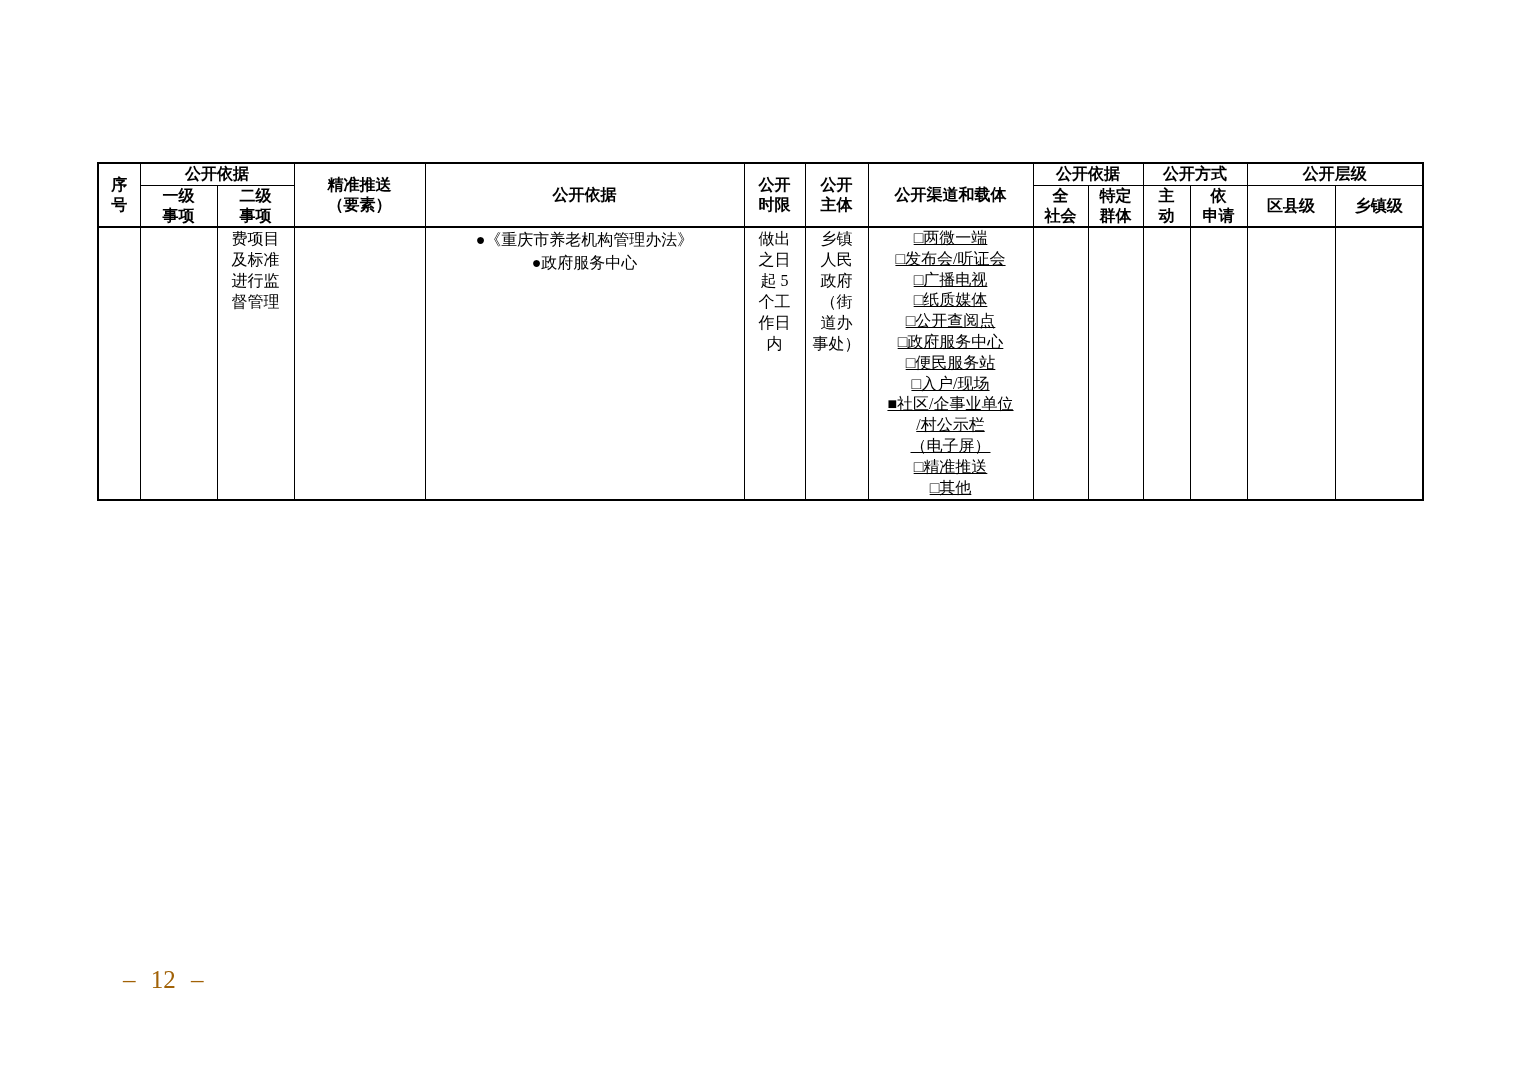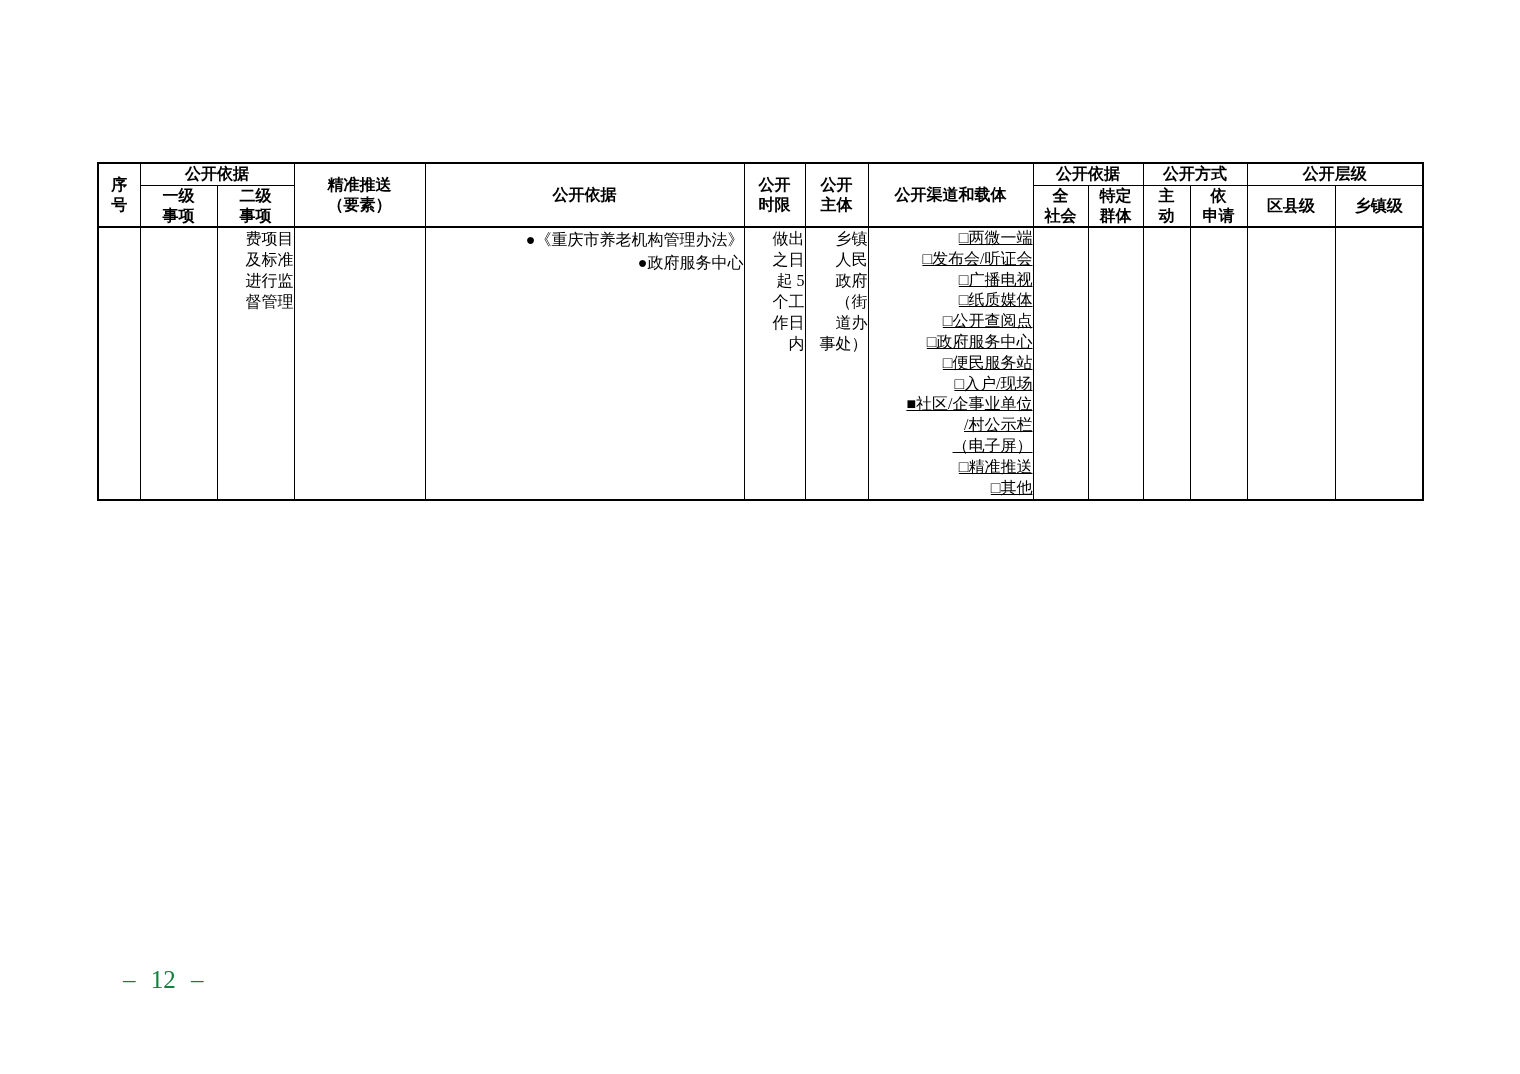--- a/index.html
+++ b/index.html
@@ -46,36 +46,36 @@
     vertical-align: middle;
   }
   thead tr.h1 { height: 22px; }
   thead tr.h2 { height: 42px; }
   thead { border-bottom: 2px solid #000; }
   tbody tr.body-row { height: 273px; }
   tbody td {
     font-size: 16px;
     line-height: 21px;
     vertical-align: top;
-    text-align: right;
+    text-align: center;
     padding-top: 3px;
   }
   td.c-level2   { padding-left: 6px; }
   td.c-basis    { padding-left: 8px;  line-height: 23px; padding-top: 2px; }
   td.c-time     { padding-left: 11px; }
   td.c-subject  { padding-left: 7px; margin-left: 22px; }
   td.c-channels { padding-left: 7px;  line-height: 20.8px; padding-top: 2px; text-decoration: underline; }
   .page-number {
     position: absolute;
     left: 123px;
     top: 965px;
     font-size: 25px;
     line-height: 30px;
     word-spacing: 9px;
-    color: #15803d;
+    color: #a16207;
   }
 </style>
 </head>
 <body>
 
 <div class="page">
 
   <div class="table-wrap">
     <table class="disclosure">
       <colgroup>

